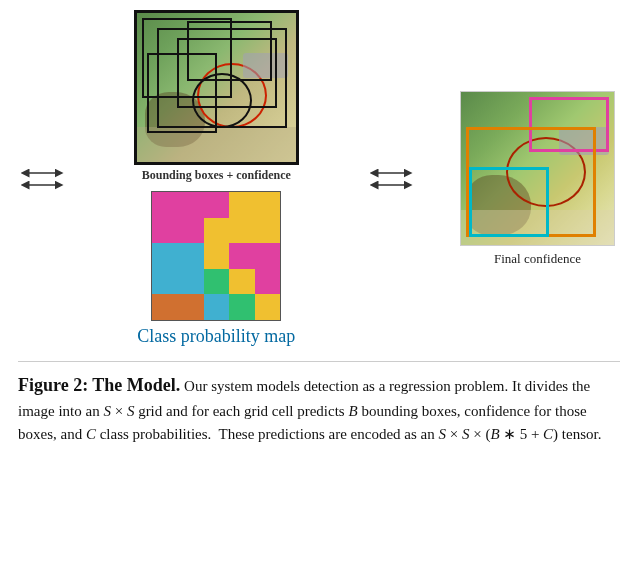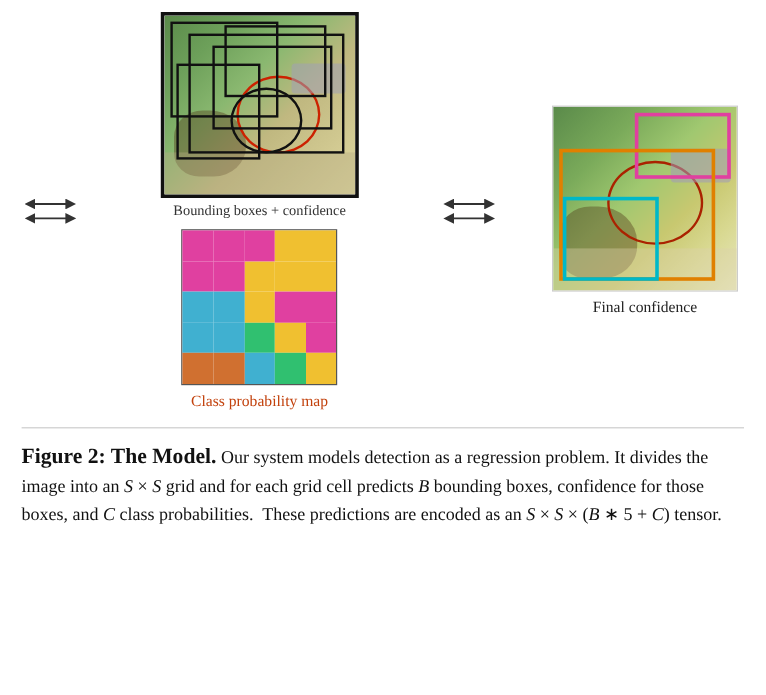--- a/index.html
+++ b/index.html
@@ -132,40 +132,41 @@
       width: 70px; height: 80px;
       border: 2px solid #111;
     }
 
     .bbox-caption {
       font-size: 12px;
       color: #333;
       text-align: center;
       margin-top: 3px;
       font-family: 'Times New Roman', Times, serif;
+      font-weight: bold;
     }
 
     
     .prob-map {
       width: 130px;
       height: 130px;
       display: grid;
       grid-template-columns: repeat(5, 1fr);
       grid-template-rows: repeat(5, 1fr);
       border: 1px solid #555;
     }
 
     .prob-cell {
       width: 100%;
       height: 100%;
     }
 
     .prob-caption {
-      font-size: 13px;
-      color: #c2410c;
+      font-size: 18px;
+      color: #0369a1;
       margin-top: 5px;
       text-align: right;
     }
 
     
     .panel-right {
       display: flex;
       flex-direction: column;
       align-items: center;
       width: 165px;

